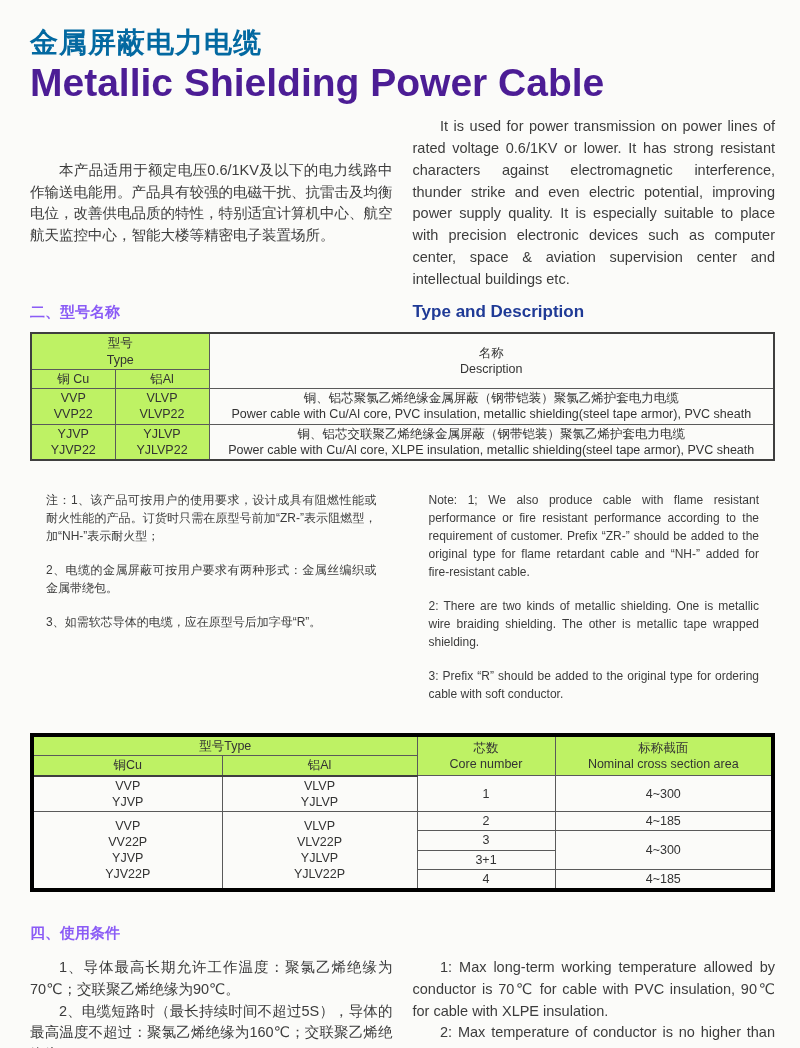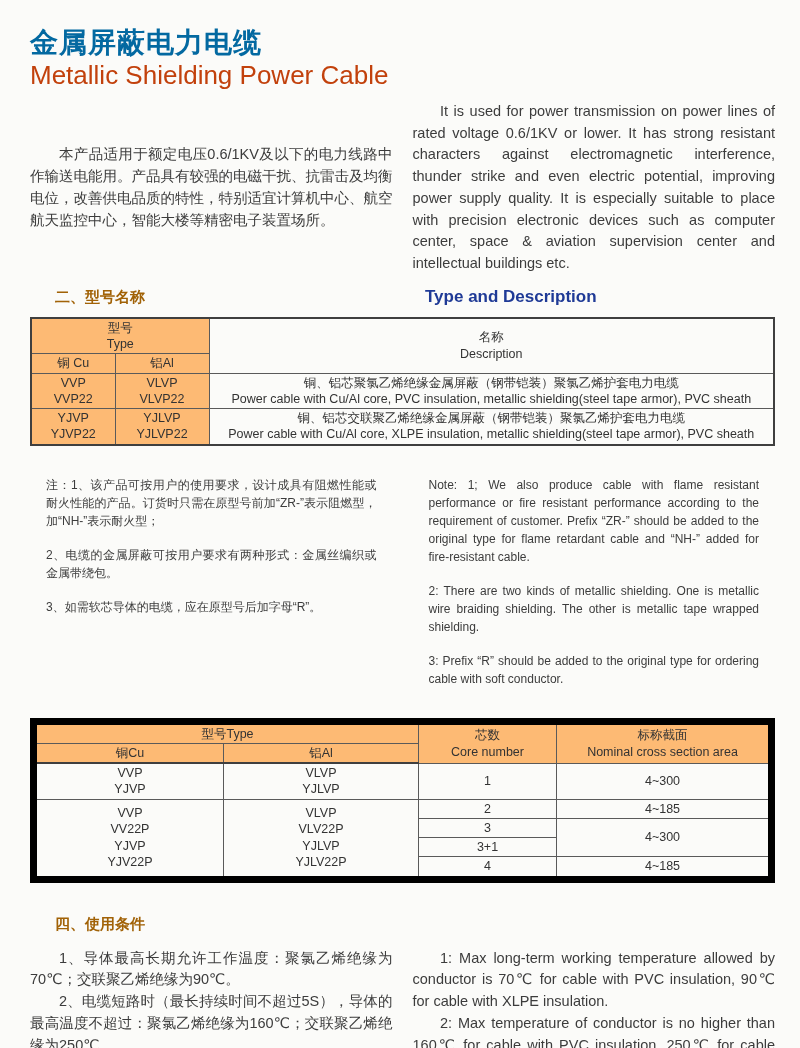--- a/index.html
+++ b/index.html
@@ -9,48 +9,48 @@
     position: relative;
     width: 800px; height: 1048px;
     margin: 0 auto;
     background: #fbfbf9;
     padding: 26px 25px 0 30px;
     overflow: hidden;
     color: #3a3a3a;
   }
   
   .title-zh { color: #0369a1; font-size: 28px; font-weight: bold; line-height: 1.2; letter-spacing: 1px; }
-  .title-en { color: #c2410c; font-size: 26px; font-weight: normal; line-height: 1.2; letter-spacing: 0px; }
+  .title-en { color: #4c1d95; font-size: 39px; font-weight: bold; line-height: 1.2; letter-spacing: 0px; }
 
   
   .two-col { display: flex; gap: 20px; }
   .col { flex: 1 1 0; min-width: 0; }
 
   .intro { margin-top: 10px; align-items: center; }
   .body-text { font-size: 14.5px; line-height: 1.5; text-align: justify; color: #3c3c3c; }
   .indent-zh { text-indent: 2em; }
   .indent-en { text-indent: 1.9em; }
 
   
   .standard-row { margin-top: 16px; align-items: baseline; }
   .std-label-zh { color: #e8190f; font-weight: bold; font-size: 15px; }
   .std-value { color: #e8190f; font-size: 14px; margin-left: 22px; font-weight: normal; }
   .std-label-en { color: #e8190f; font-weight: bold; font-size: 16.5px; }
 
   
   .section-row { margin-top: 12px; align-items: baseline; }
-  .sec-zh { color: #a16207; font-weight: bold; font-size: 15px; margin-left: 25px; }
+  .sec-zh { color: #8b5cf6; font-weight: bold; font-size: 15px; }
   .sec-en { color: #1f3a96; font-weight: bold; font-size: 17px; }
 
   
   table { width: 745px; border-collapse: collapse; table-layout: fixed; }
   td, th { border: 1px solid #5a5a5a; font-size: 12.5px; font-weight: normal; text-align: center; vertical-align: middle; padding: 1px 3px; line-height: 1.3; color: #333; }
-  .hd { background: #fdba74; }
+  .hd { background: #bef264; }
   .type-table { margin-top: 10px; border: 2px solid #3f3f3f; }
-  .spec-table { margin-top: 14px; border: 7px solid #000000; }
+  .spec-table { margin-top: 14px; border: 4px solid #000000; }
   .thick-bottom td, .thick-bottom th { border-bottom-width: 2px; border-bottom-color: #3f3f3f; }
   .cell-line { display: block; }
   .desc-cell { background: transparent; margin-left: 15px; }
 
   
   .notes { margin-top: 14px; }
   .note-text { font-size: 12px; line-height: 1.5; text-align: justify; color: #3c3c3c; }
   .note-text p { margin: 16px; }
 
   .spec-heading { margin-top: 30px; }

